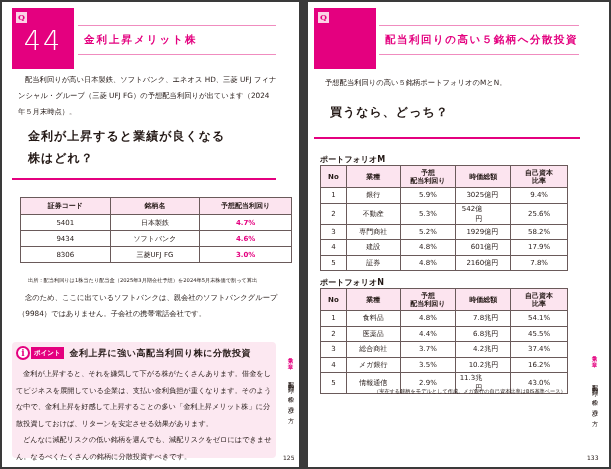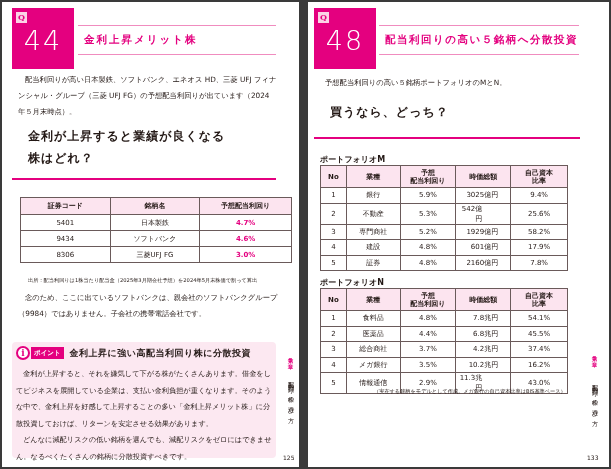--- a/index.html
+++ b/index.html
@@ -104,21 +104,20 @@
     </div>
 
     <div class="side-chapter" style="left:283px; top:352px;">第５章</div>
     <div class="side-title" style="left:283px; top:374px;">高配当利回り株の選び方</div>
     <div class="pagenum" style="left:281px; top:452px;">125</div>
   </div>
 
   <div class="page right">
     <div class="qbox" style="left:6px;">
       <div class="qlabel">Q</div>
-      <div class="qnum">48</div>
     </div>
     <div class="qtitle-wrap" style="left:71px; width:200px;">
       <div class="qtitle" style="letter-spacing:1.5px;">配当利回りの高い５銘柄へ分散投資</div>
     </div>
 
     <div class="intro" style="left:17px; top:73px; width:260px;">予想配当利回りの高い５銘柄ポートフォリオのMとN。</div>
 
     <div class="headline" style="left:22px; top:99px; width:260px;">買うなら、どっち？</div>
     <div class="pinkrule" style="left:6px; top:135px; width:266px;"></div>
 

